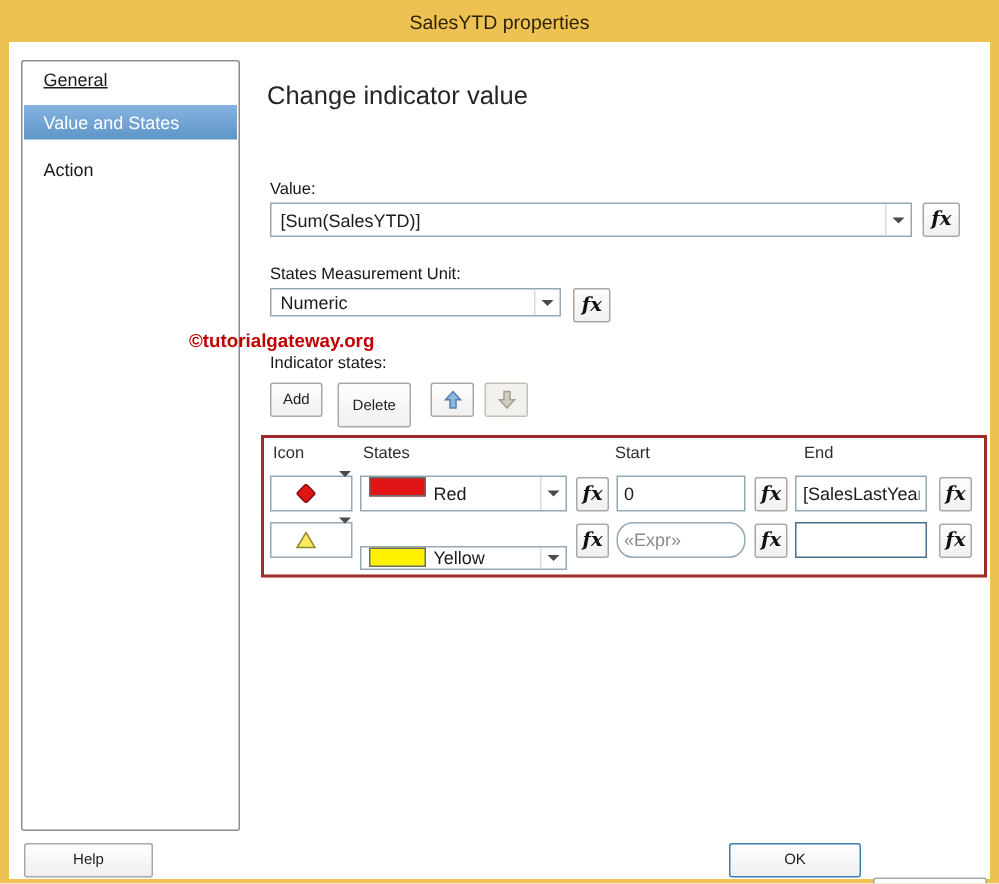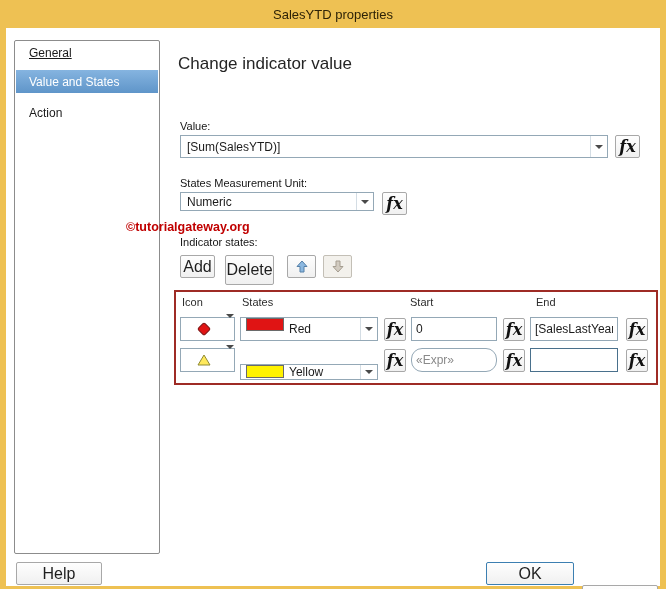--- a/index.html
+++ b/index.html
@@ -50,26 +50,26 @@
   }
   .combo .txt { flex:1; display:flex; align-items:center; padding:0 6px; white-space:nowrap; overflow:hidden; }
   .combo .arrowbox { width:17px; display:flex; align-items:center; justify-content:center; border-left:1px solid #d4dde4; }
   .tri { width:0; height:0; border-left:4px solid transparent; border-right:4px solid transparent; border-top:4px solid #4a4a4a; }
 
   
   .btn {
     position:absolute; background:linear-gradient(#fefefe,#f0f0f0);
     border:1px solid #a8a8a8; border-radius:2px;
     display:flex; align-items:center; justify-content:center;
-    font-size:16px; color:#1e1e1e; cursor:default;
+    font-size:10px; color:#1e1e1e; cursor:default;
   }
   .btn.primary { border:1px solid #3c7fb1; }
   .fxbtn {
     font-family:"DejaVu Serif", serif; font-style:italic; font-weight:bold;
-    font-size:16px; color:#111;
+    font-size:13px; color:#111;
   }
   .arrowbtn svg { display:block; }
   .arrowbtn.disabled { background:#f3f1ec; border-color:#c3bfb6; }
 
   .watermark {
     position:absolute; left:120px; top:192px;
     font-size:12.5px; font-weight:bold; color:#c00000;
   }
 
   

